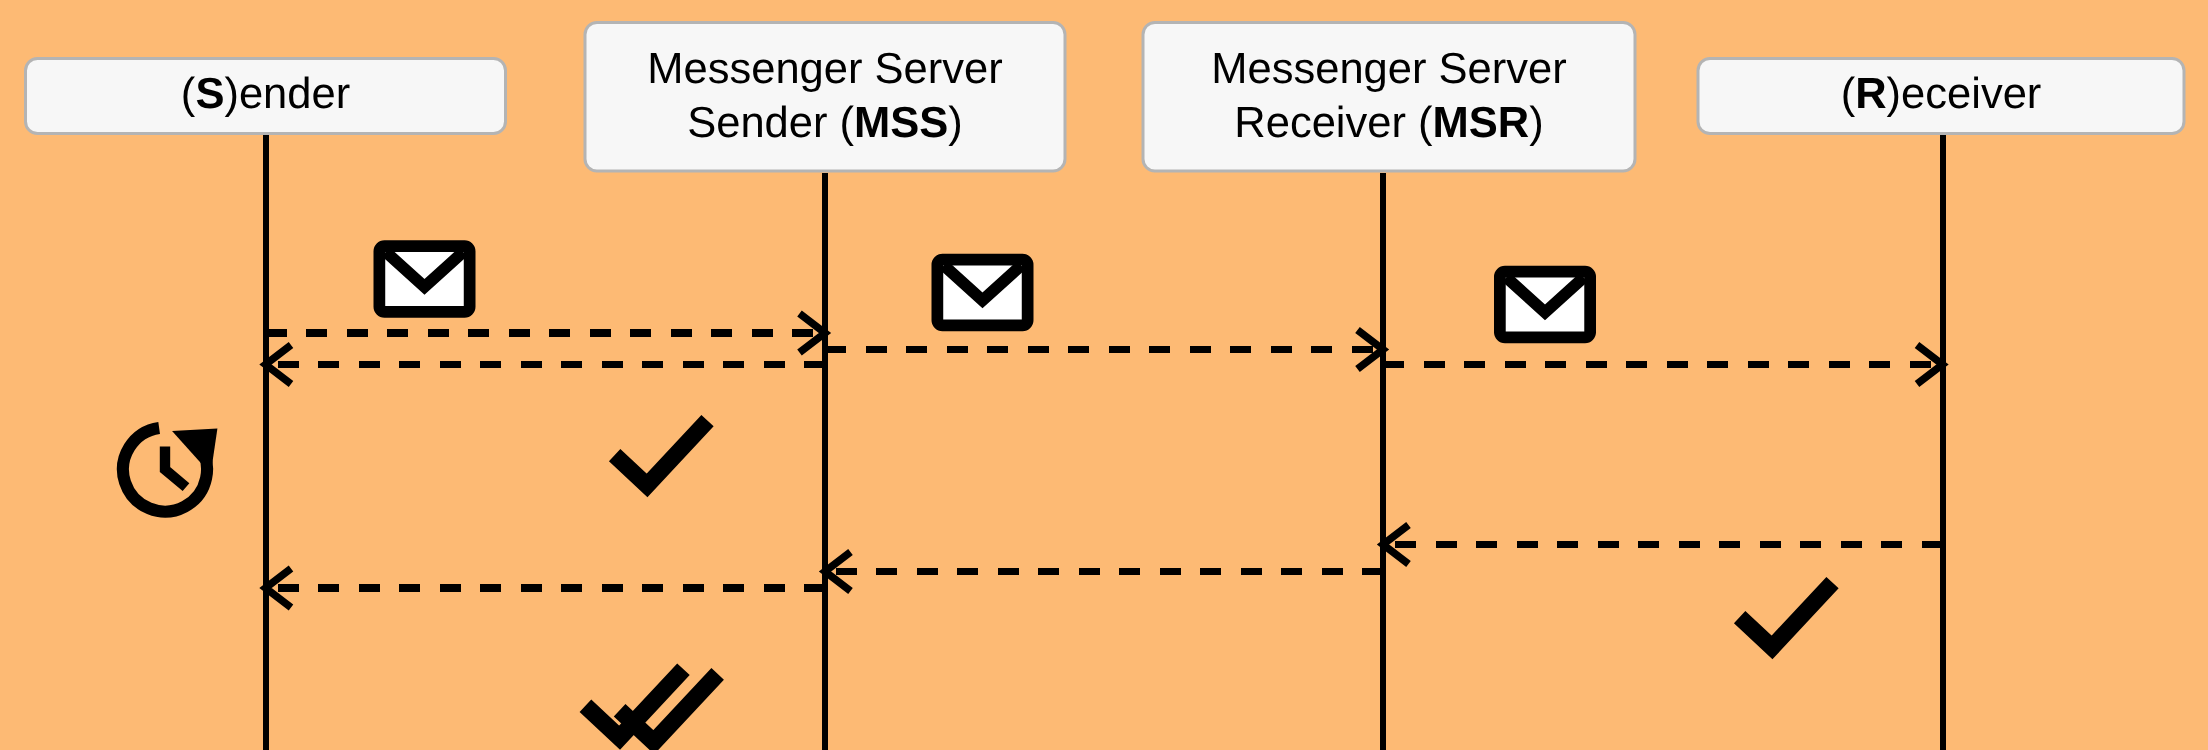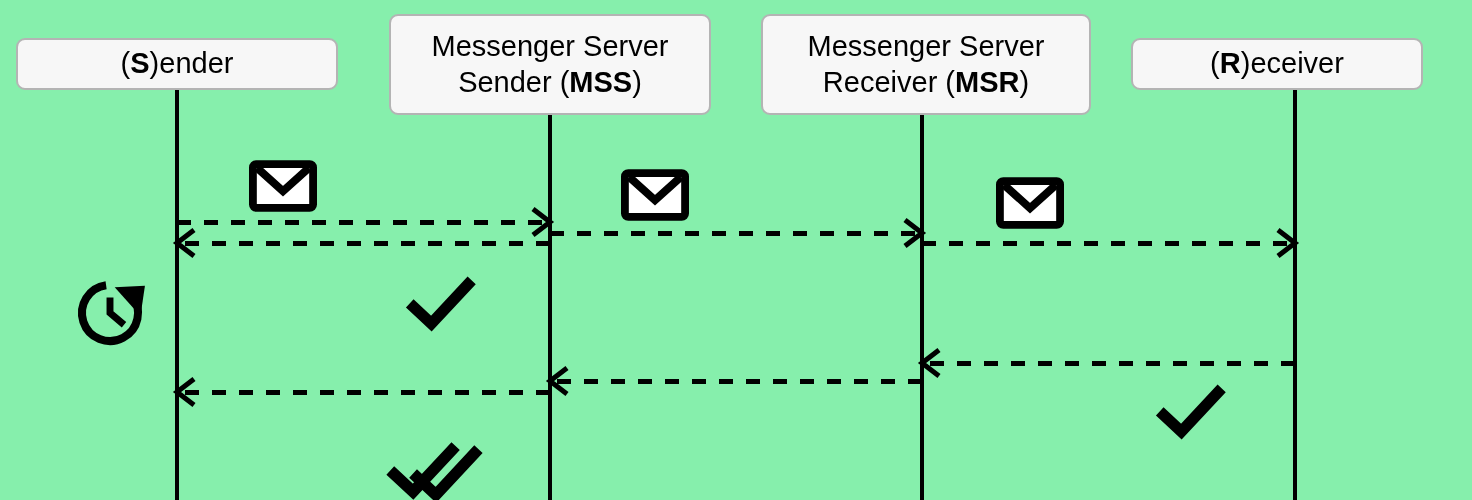--- a/index.html
+++ b/index.html
@@ -11,21 +11,21 @@
   body {
     width: 1472px;
     height: 500px;
     overflow: hidden;
     font-family: "Liberation Sans", sans-serif;
   }
   #diagram-root {
     position: relative;
     width: 1472px;
     height: 500px;
-    background: #86efac;
+    background: #fdba74;
   }
   .svg-layer {
     position: absolute;
     left: 0;
     top: 0;
     width: 1472px;
     height: 500px;
   }
   .participant-box {
     position: absolute;
@@ -62,21 +62,21 @@
   </div>
 
   <div class="participant-box" id="box-mss" style="left: 389px; top: 14px; width: 322px; height: 101px;">
     <span class="participant-label">Messenger Server<br>Sender (<b>MSS</b>)</span>
   </div>
 
   <div class="participant-box" id="box-msr" style="left: 761px; top: 14px; width: 330px; height: 101px;">
     <span class="participant-label">Messenger Server<br>Receiver (<b>MSR</b>)</span>
   </div>
 
-  <div class="participant-box" id="box-receiver" style="left: 1131px; top: 38px; width: 292px; height: 52px;">
+  <div class="participant-box" id="box-receiver" style="left: 1131px; top: 38px; width: 326px; height: 52px;">
     <span class="participant-label">(<b>R</b>)eceiver</span>
   </div>
 
   <svg class="svg-layer" viewBox="0 0 1472 500" width="1472" height="500" xmlns="http://www.w3.org/2000/svg">
 
     <g id="lifelines-group">
         <line x1="177" y1="90" x2="177" y2="500" stroke="#000000" stroke-width="4" shape-rendering="crispEdges"></line>
         <line x1="550" y1="115" x2="550" y2="500" stroke="#000000" stroke-width="4" shape-rendering="crispEdges"></line>
         <line x1="922" y1="115" x2="922" y2="500" stroke="#000000" stroke-width="4" shape-rendering="crispEdges"></line>
         <line x1="1295" y1="90" x2="1295" y2="500" stroke="#000000" stroke-width="4" shape-rendering="crispEdges"></line>

